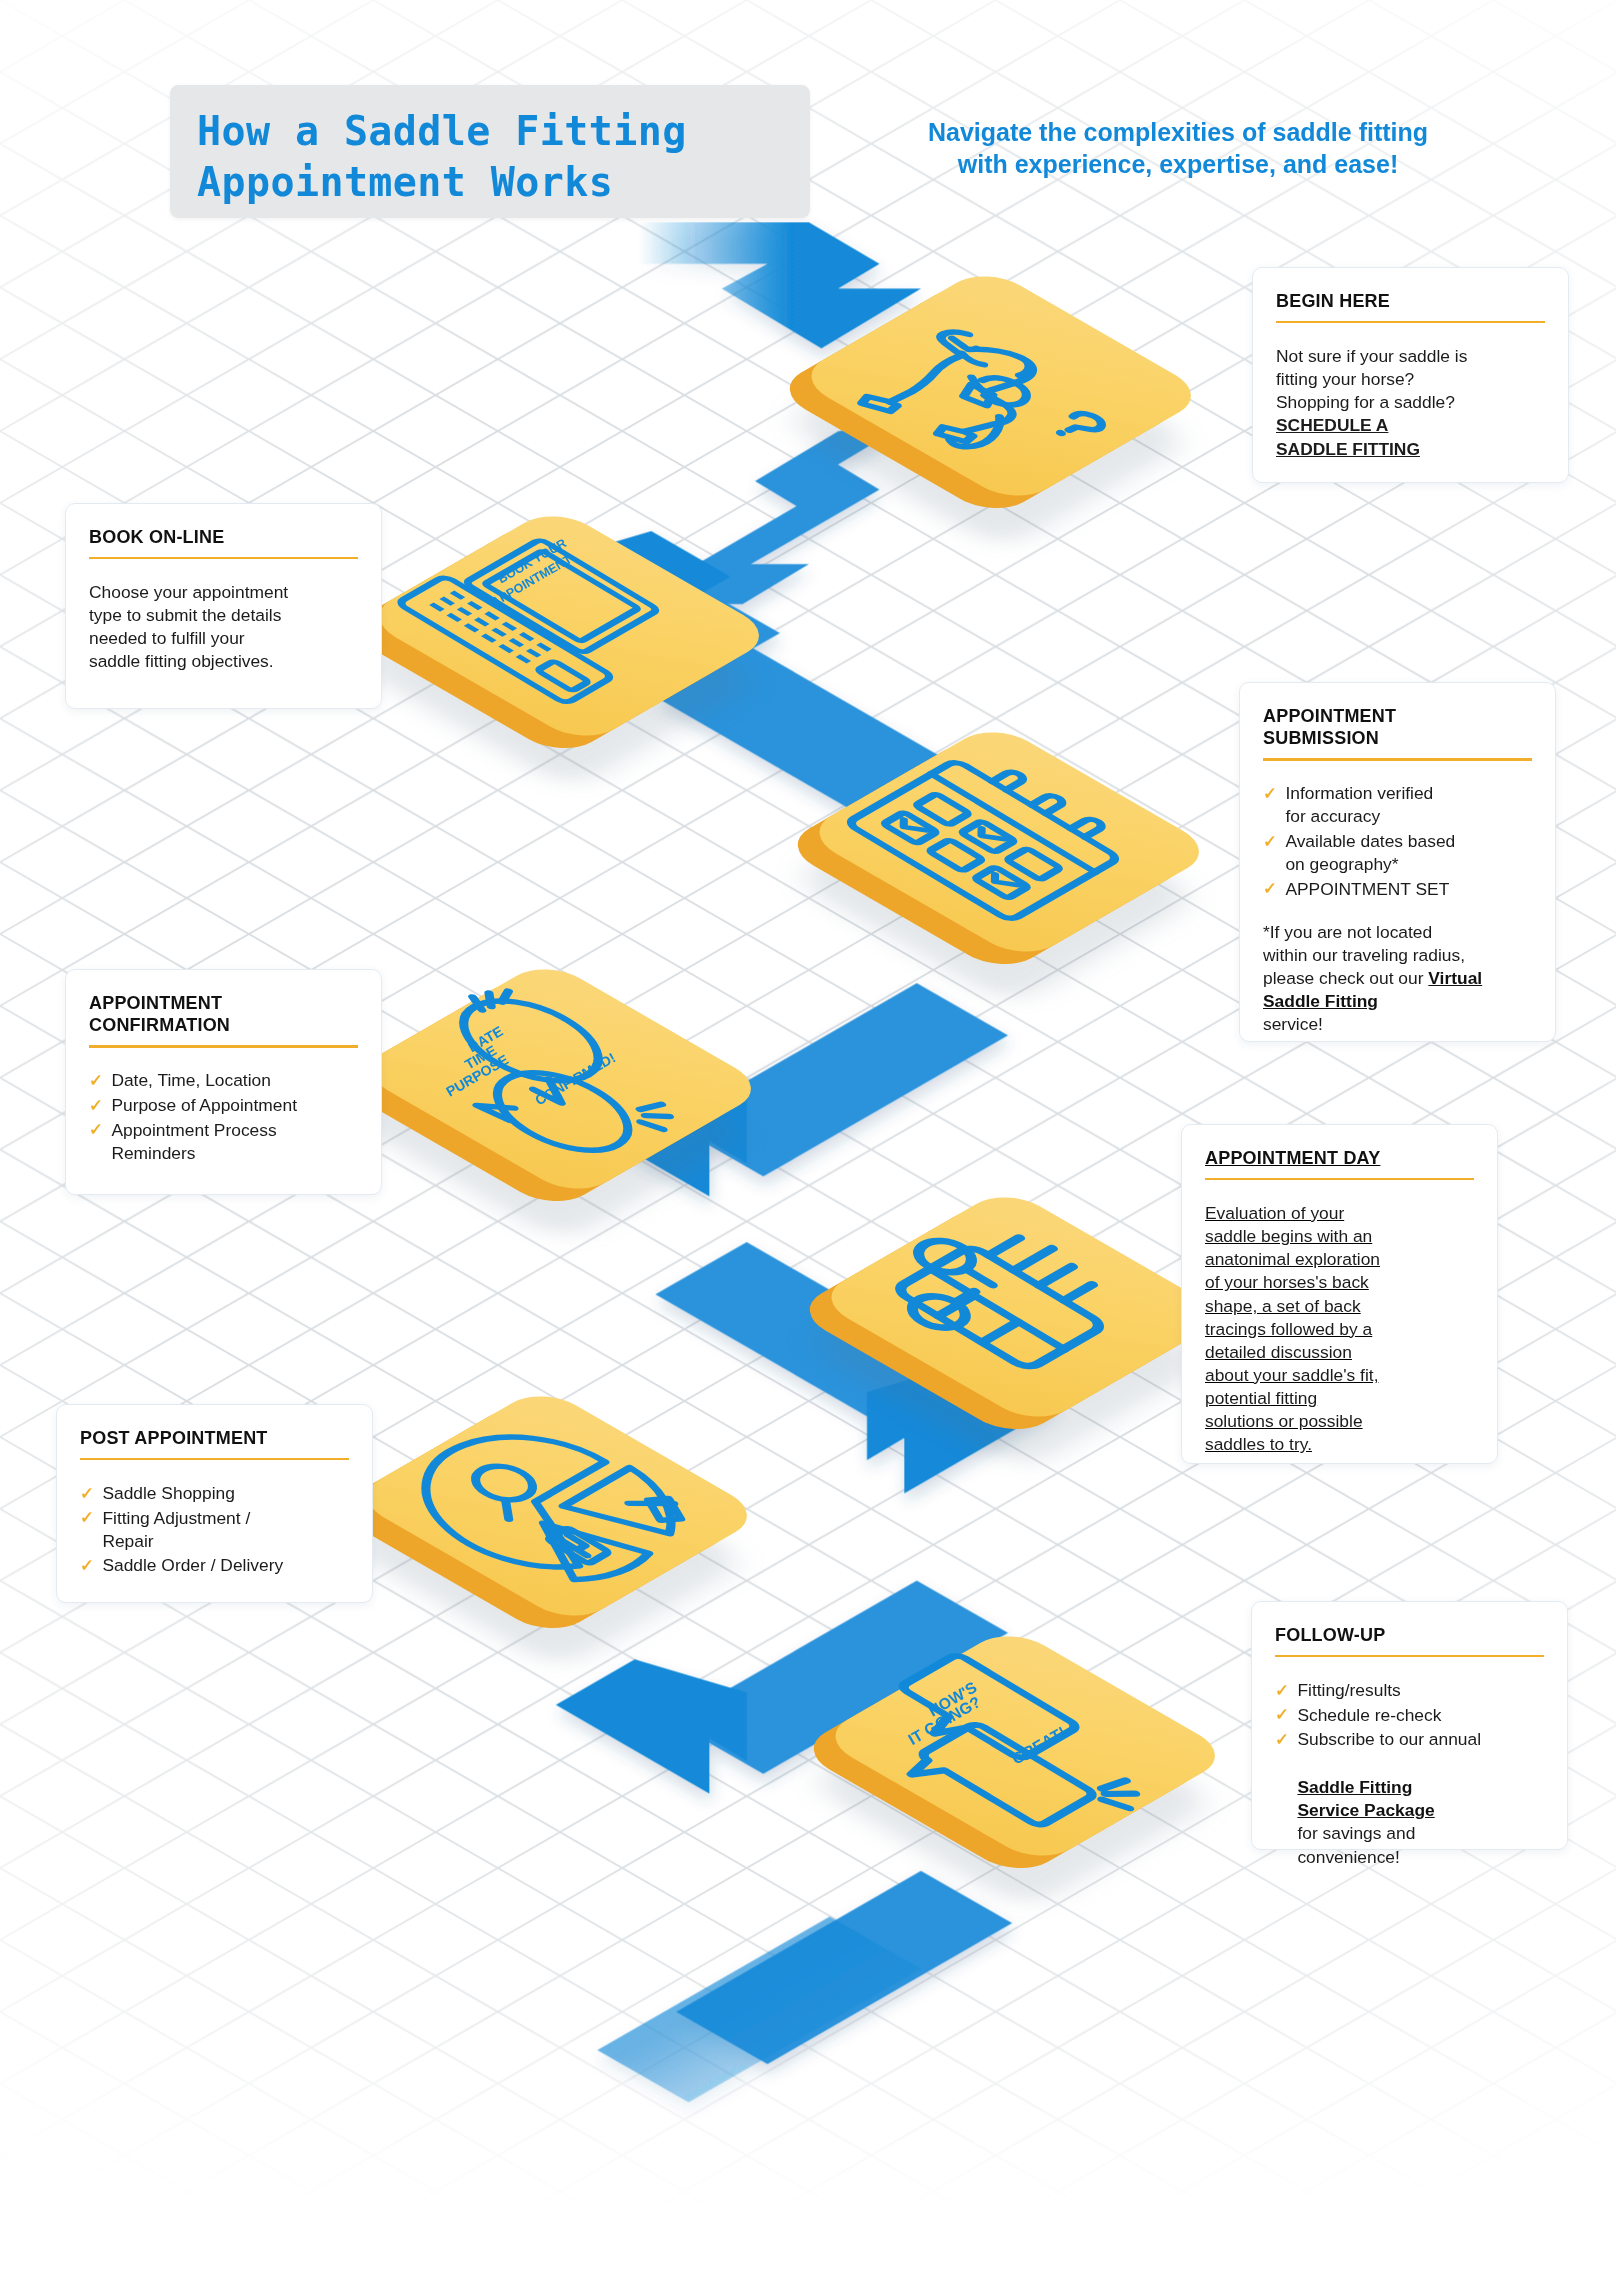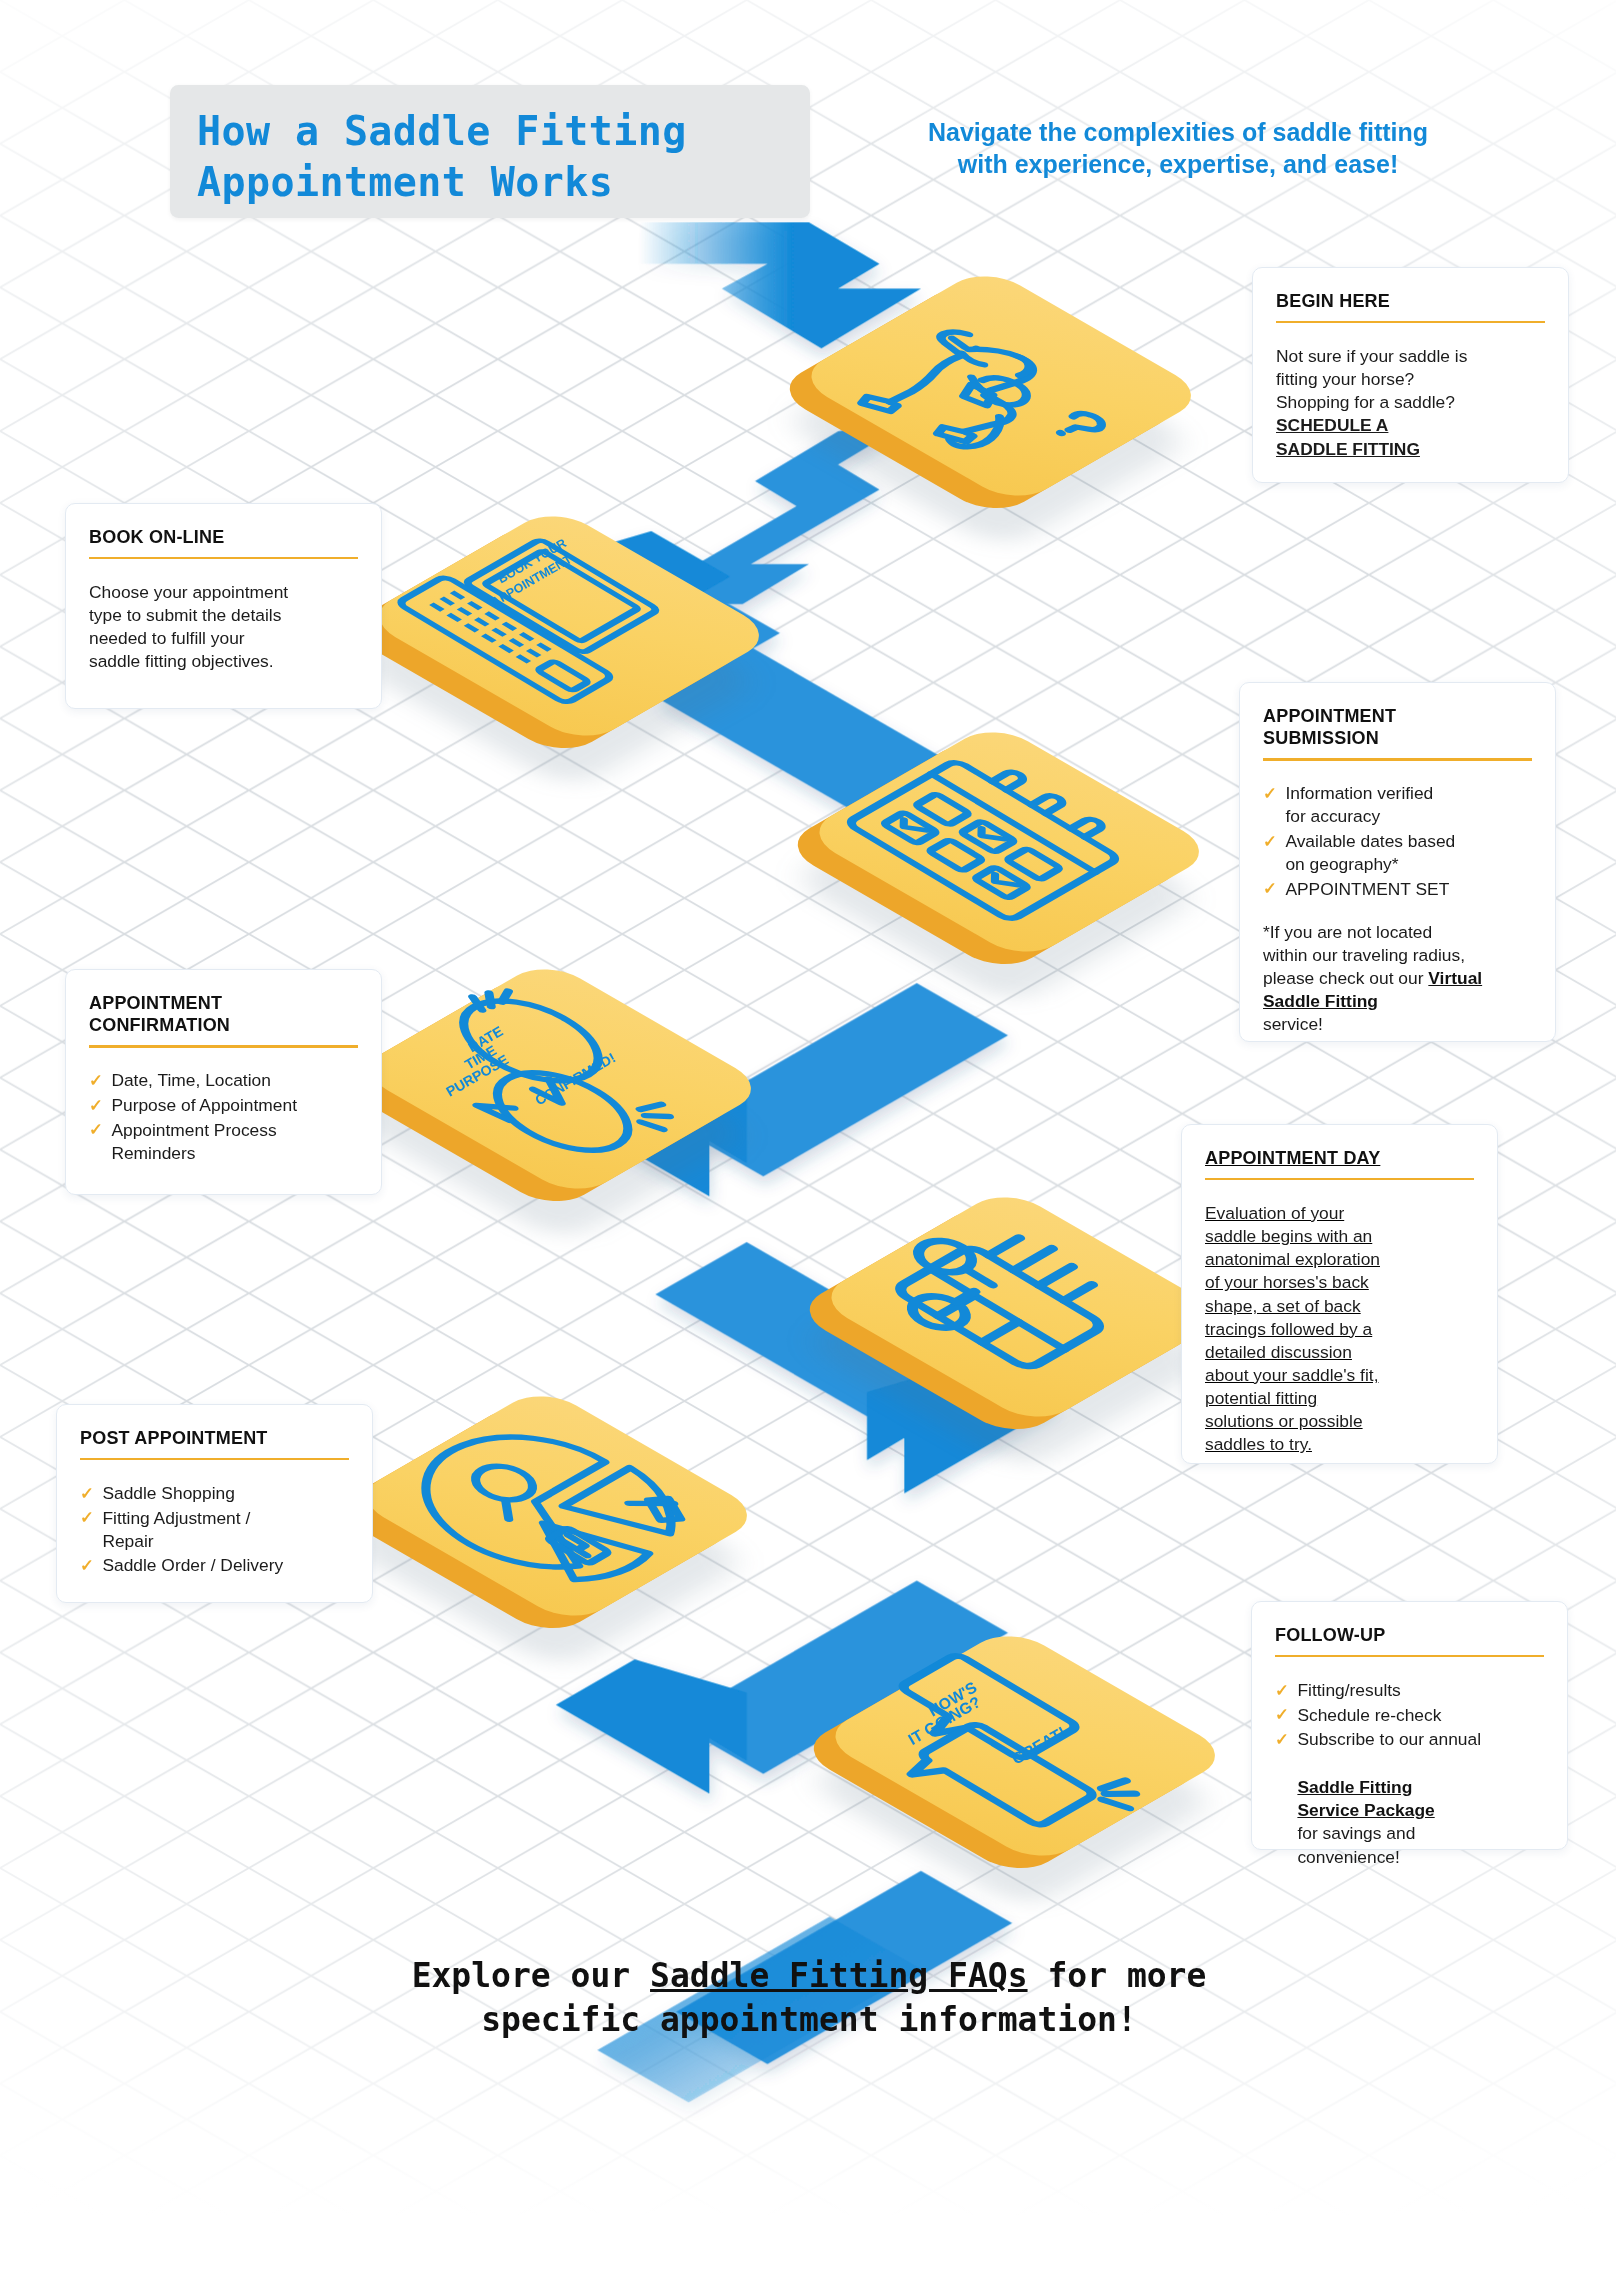--- a/index.html
+++ b/index.html
@@ -443,20 +443,16 @@
       <li><span class="ck">✓</span><span>Subscribe to our annual</span></li>
     </ul>
     <p style="margin-top:0;padding-left:22.4px">
       <span class="lnk">Saddle Fitting
 Service Package</span>
     </p>
     <p style="margin-top:0;padding-left:22.4px">for savings and
 convenience!</p>
   </div>
 
-  <div class="faq">
-    <span>Explore our </span><u>Saddle Fitting FAQs</u><span> for more</span><br>
-    <span>specific appointment information!</span>
-  </div>
 
 
 </div>
 
 
 </body></html>

